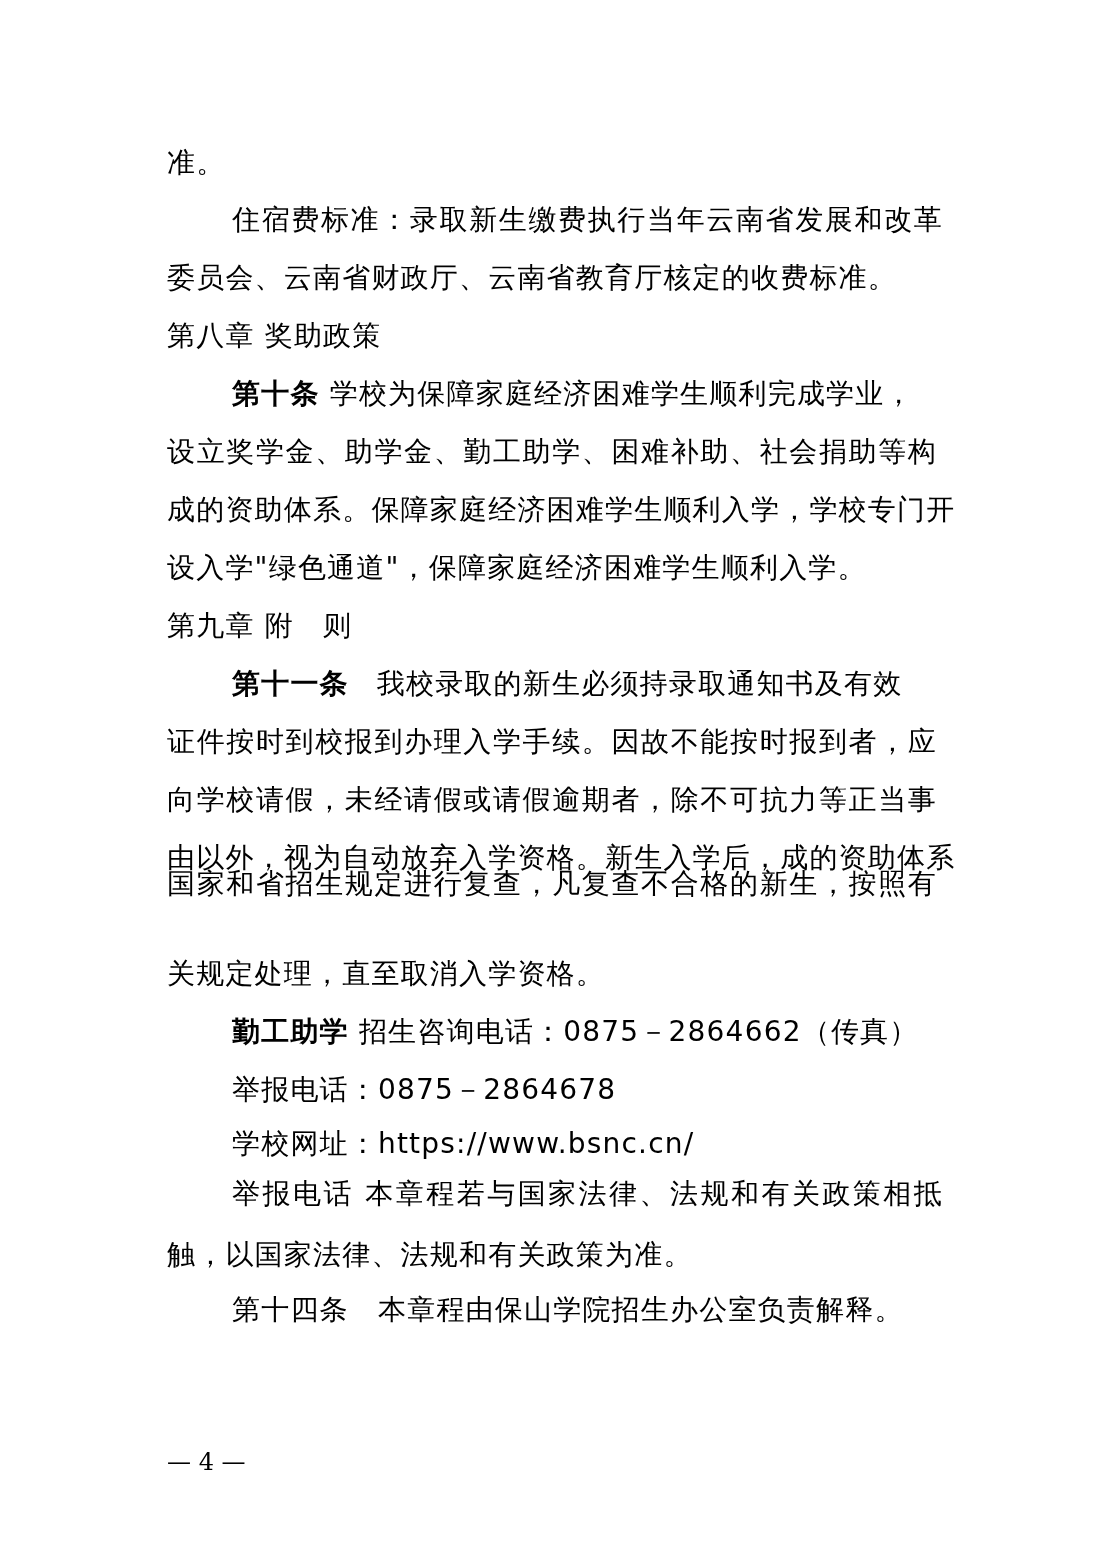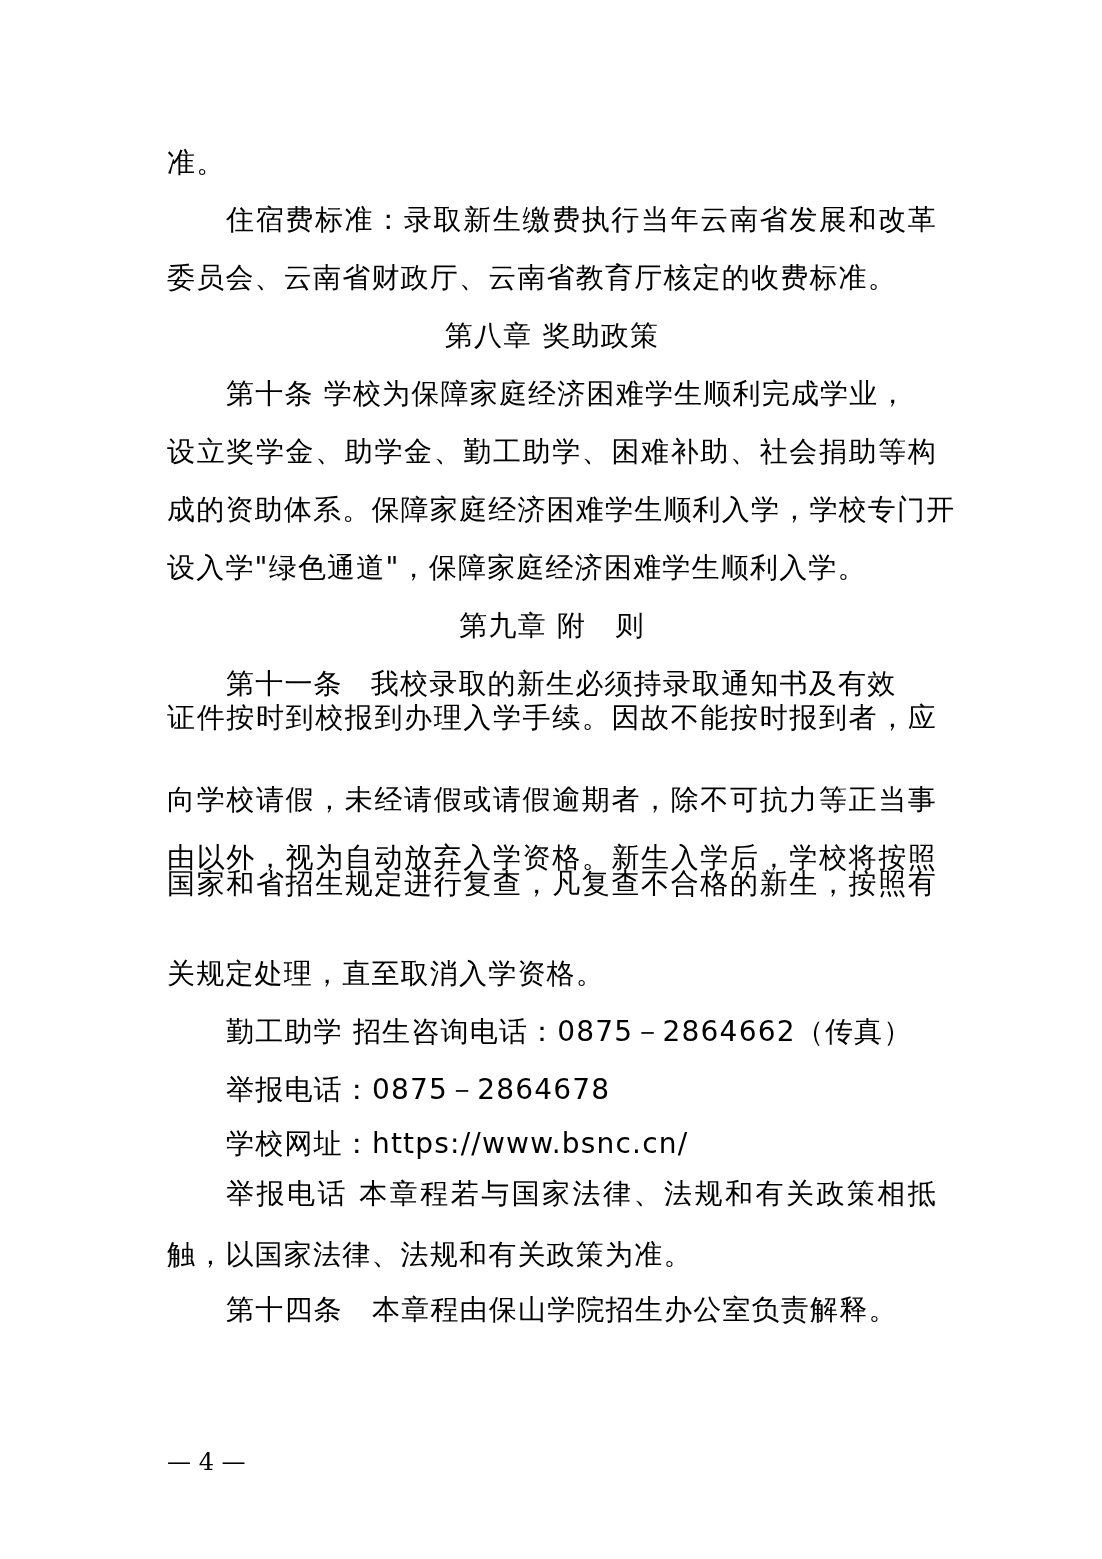--- a/index.html
+++ b/index.html
@@ -5,24 +5,24 @@
     html, body { margin: 0; padding: 0; background: #ffffff; }
     body {
       width: 1102px; height: 1559px; position: relative; overflow: hidden;
       font-family: "DejaVu Sans", sans-serif; color: #000;
     }
     .line {
       position: absolute; left: 167px; width: 770px;
       font-size: 28px; line-height: 40px; height: 40px;
       white-space: nowrap; letter-spacing: 1.2px;
     }
-    .indent { left: 226px; width: 711px; }
-    .center { left: 167px; width: 770px; text-align: center; }
+    .indent { left: 232px; width: 711px; }
+    .center { left: 167px; width: 770px; text-align: left; }
     .justify { text-align: justify; text-align-last: justify; }
-    .bold { font-weight: normal; }
+    .bold { font-weight: bold; }
     .page-num {
       position: absolute; left: 167px; top: 1446px;
       font-family: "DejaVu Serif", serif; font-size: 24px; line-height: 32px;
     }
     .gap { display: inline-block; width: 28px; }
   </style>
 </head>
 <body>
 
 <div>
@@ -39,23 +39,23 @@
   </div>
   <div class="line justify" style="top:432px">设立奖学金、助学金、勤工助学、困难补助、社会捐助等构</div>
   <div class="line justify" style="top:490px">成的资助体系。保障家庭经济困难学生顺利入学，学校专门开</div>
   <div class="line" style="top:548px">设入学"绿色通道"，保障家庭经济困难学生顺利入学。</div>
 
   <div class="line center" style="top:606px">第九章 附　则</div>
 
   <div class="line indent" style="top:664px">
     <span class="bold">第十一条</span><span class="gap"></span><span>我校录取的新生必须持录取通知书及有效</span>
   </div>
-  <div class="line justify" style="top:698px">证件按时到校报到办理入学手续。因故不能按时报到者，应</div>
+  <div class="line justify" style="top:722px">证件按时到校报到办理入学手续。因故不能按时报到者，应</div>
   <div class="line justify" style="top:780px">向学校请假，未经请假或请假逾期者，除不可抗力等正当事</div>
-  <div class="line justify" style="top:838px">由以外，视为自动放弃入学资格。新生入学后，学校将按照</div>
+  <div class="line justify" style="top:838px">由以外，视为自动放弃入学资格。新生入学后，成的资助体系</div>
   <div class="line justify" style="top:864px">国家和省招生规定进行复查，凡复查不合格的新生，按照有</div>
   <div class="line" style="top:954px">关规定处理，直至取消入学资格。</div>
 
   <div class="line indent" style="top:1012px">
     <span class="bold">勤工助学</span>
     <span>招生咨询电话：0875－2864662（传真）</span>
   </div>
   <div class="line indent" style="top:1070px">举报电话：0875－2864678</div>
   <div class="line indent" style="top:1124px">学校网址：https://www.bsnc.cn/</div>
   <div class="line indent justify" style="top:1174px">举报电话  本章程若与国家法律、法规和有关政策相抵</div>

